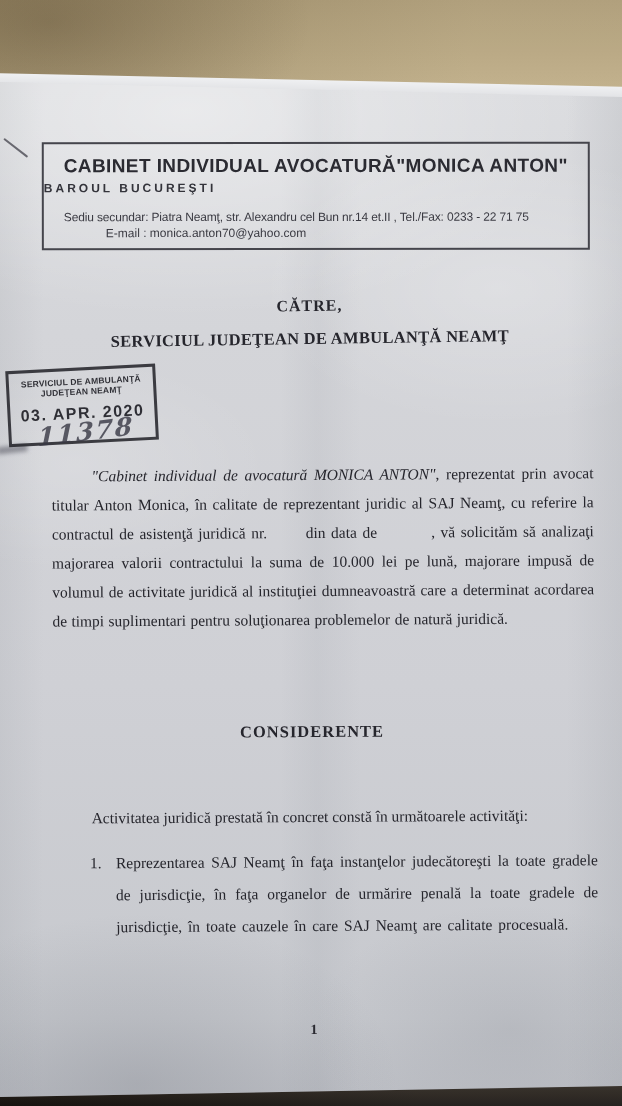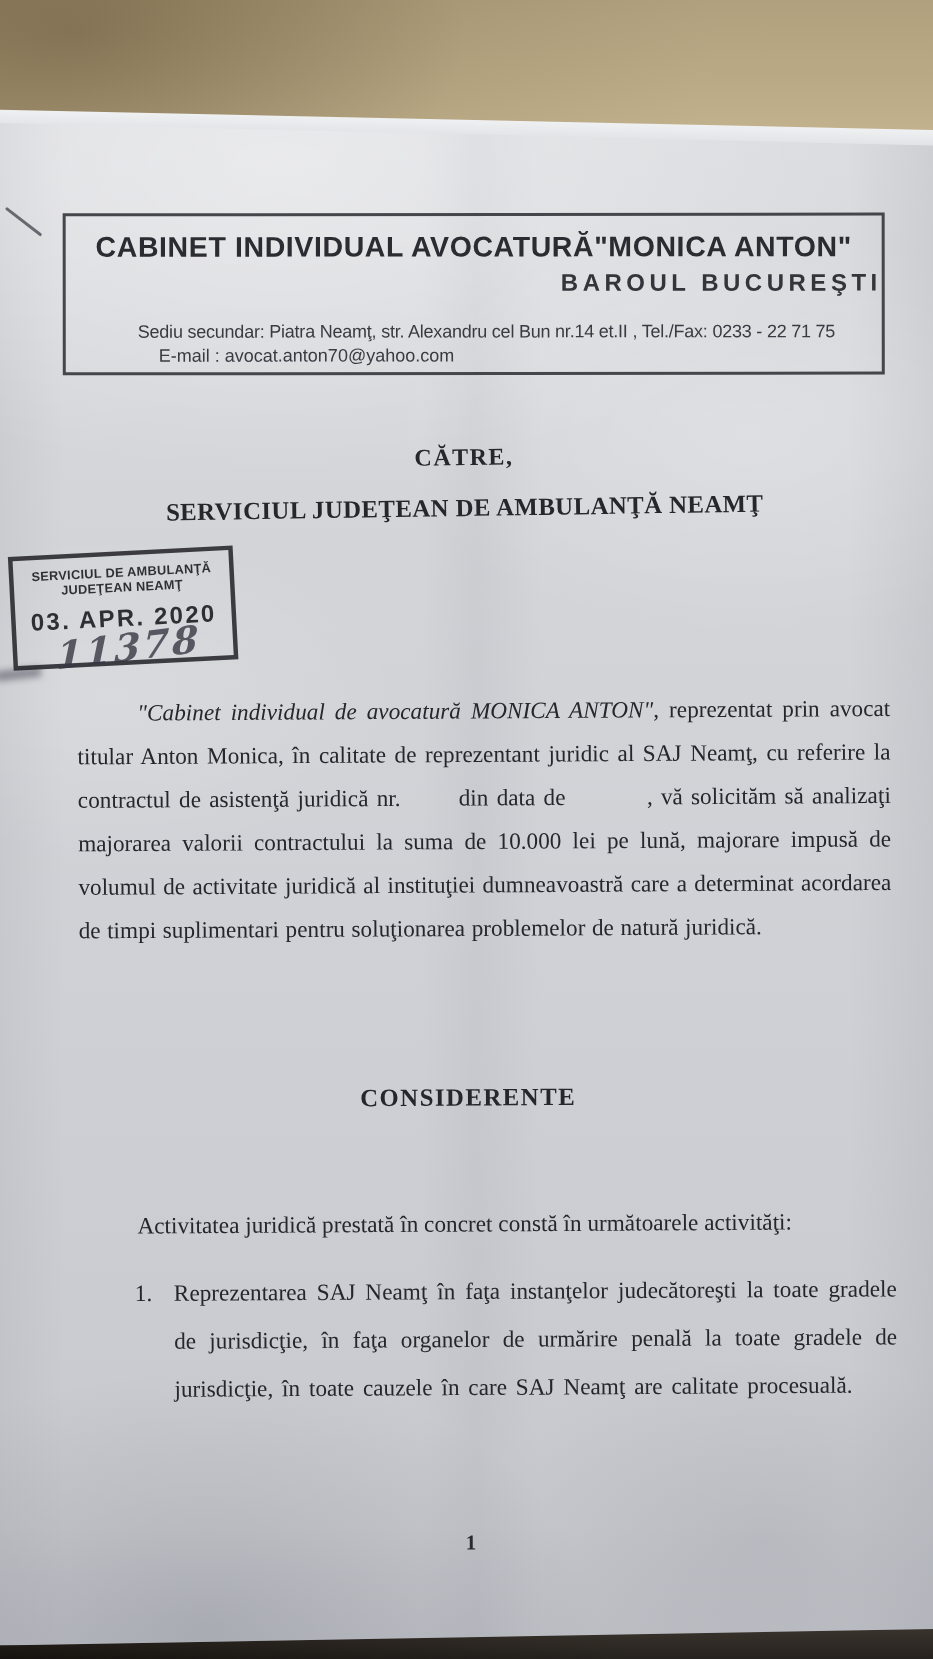--- a/index.html
+++ b/index.html
@@ -40,22 +40,22 @@
     background:#54545c;opacity:.85;transform:rotate(38deg);transform-origin:left top;}
   .smudge{position:absolute;left:-2px;top:444px;width:30px;height:7px;background:rgba(55,55,68,.45);
     filter:blur(2px);transform:rotate(-6deg);}
 
   .letterhead{
     position:absolute;left:44px;top:142px;width:548px;height:108px;
     border:2px solid #45454c;transform:rotate(0.3deg);
     font-family:"Liberation Sans",sans-serif;box-sizing:border-box;padding-top:11px;
   }
   .lh-title{text-align:center;font-weight:bold;font-size:19px;letter-spacing:.4px;color:#2b2b32;}
-  .lh-bar{text-align:right;font-weight:bold;font-size:16px;letter-spacing:3px;margin-top:4px;color:#34343b;}
-  .lh-addr{font-size:12px;letter-spacing:-.15px;margin-top:15px;padding-left:48px;color:#3a3a42;}
+  .lh-bar{text-align:left;font-weight:bold;font-size:12px;letter-spacing:3px;margin-top:4px;color:#34343b;}
+  .lh-addr{font-size:12px;letter-spacing:-.15px;margin-top:15px;padding-left:20px;color:#3a3a42;}
   .lh-web{font-size:12px;margin-top:2px;padding-left:6px;color:#3a3a42;display:flex;}
   .lh-web .email{margin-left:56px;}
 
   .catre{position:absolute;left:0;top:297px;width:100%;text-align:center;transform:rotate(-0.5deg);}
   .catre-sal{font-weight:bold;font-size:16px;letter-spacing:1px;}
   .catre-name{font-weight:bold;font-size:16.5px;letter-spacing:.3px;margin-top:14px;}
 
   .stamp{
     position:absolute;left:8px;top:366px;width:150px;height:76px;
     border:3px solid rgba(32,32,38,.85);transform:rotate(-2.6deg);
@@ -102,21 +102,21 @@
   <div class="content">
 
     <div class="pen-mark"></div>
     <div class="smudge"></div>
 
     <div class="letterhead">
       <div class="lh-title">CABINET INDIVIDUAL AVOCATURĂ"MONICA ANTON"</div>
       <div class="lh-bar">BAROUL  BUCUREŞTI</div>
       <div class="lh-addr">Sediu secundar: Piatra Neamţ, str. Alexandru cel Bun nr.14 et.II , Tel./Fax: 0233 - 22 71 75</div>
       <div class="lh-web">
-        <span class="email">E-mail : avocat.anton70@yahoo.com</span>
+        <span class="email">E-mail : monica.anton70@yahoo.com</span>
       </div>
     </div>
 
     <div class="catre">
       <div class="catre-sal">CĂTRE,</div>
       <div class="catre-name">SERVICIUL JUDEŢEAN DE AMBULANŢĂ NEAMŢ</div>
     </div>
 
     <div class="stamp">
       <div class="stamp-org">SERVICIUL DE AMBULANŢĂ</div>

